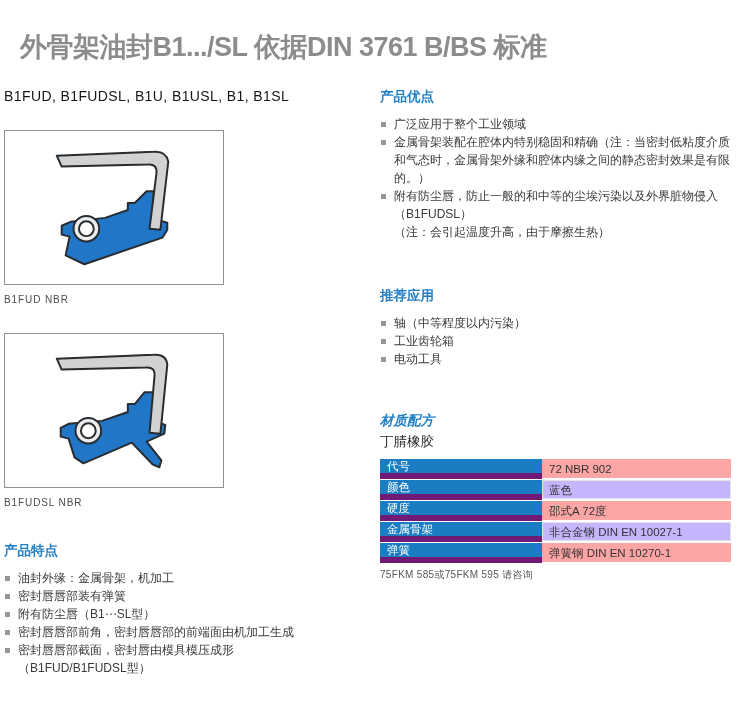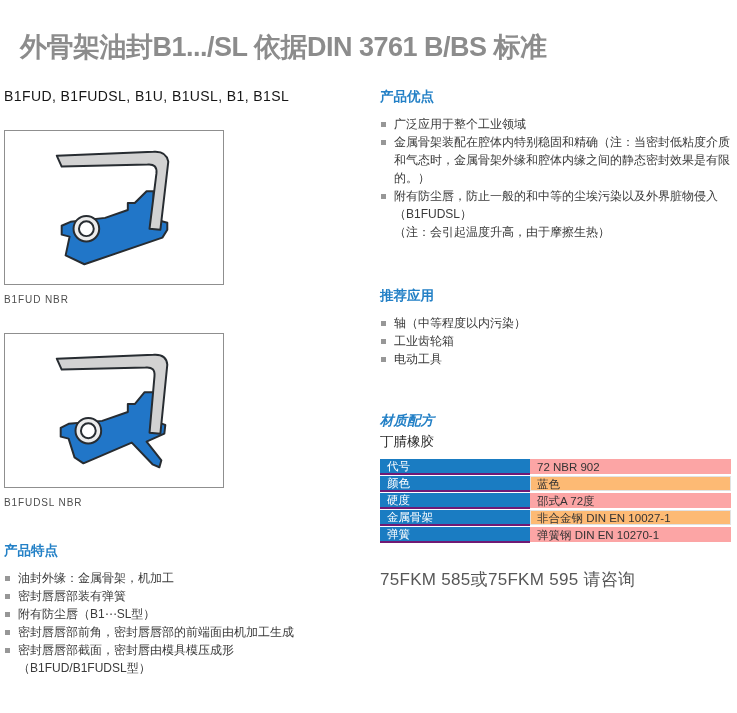--- a/index.html
+++ b/index.html
@@ -50,29 +50,29 @@
   .rec-heading{margin-top:46px;}
   .mat-heading{margin-top:44px;font-style:italic;}
   .mat-sub{margin-top:3px;font-size:13.5px;color:#2e2e2e;}
 
   table.spec{
     margin-top:7px;width:351px;border-collapse:separate;border-spacing:0 1px;
     font-size:11.5px;table-layout:fixed;
   }
   table.spec td{height:14px;padding:0 0 0 7px;vertical-align:middle;line-height:14px;}
   td.spec-label{
-    width:150px;background:var(--table-blue);color:#fff;
-    border-bottom:2px solid #701a75;
+    width:162px;background:var(--table-blue);color:#fff;
+    border-bottom:6px solid #701a75;
     margin-left:44px;
   }
   td.spec-value{color:#333;border-bottom:1px solid #fff;padding-left:9px;}
   tr.alt-gray td.spec-value{background:#fca5a5;}
-  tr.alt-white td.spec-value{background:#fdba74;box-shadow:inset 0 0 0 1px #e2e2e2;}
+  tr.alt-white td.spec-value{background:#c4b5fd;box-shadow:inset 0 0 0 1px #e2e2e2;}
 
-  .spec-note{margin-top:24px;font-size:17px;color:#575757;letter-spacing:.3px;}
+  .spec-note{margin-top:4px;font-size:10px;color:#575757;letter-spacing:.3px;}
 
   .fill-blue{fill:var(--diagram-blue);stroke:#272c31;stroke-width:2;stroke-linejoin:round;}
   .fill-metal{fill:var(--metal-gray);stroke:#272c31;stroke-width:2;stroke-linejoin:round;}
   .ring-outer{fill:#ececec;stroke:#272c31;stroke-width:2;}
   .ring-inner{fill:#ffffff;stroke:#272c31;stroke-width:2;}
 </style>
 </head>
 <body>
 
 <div class="page">

